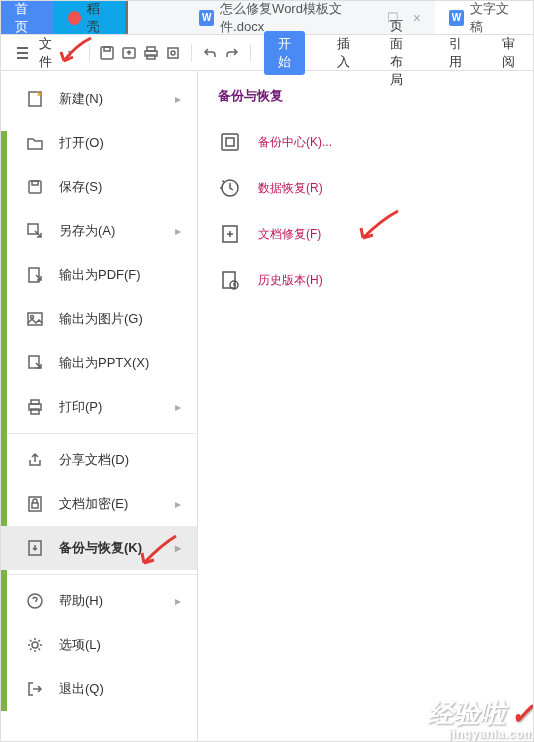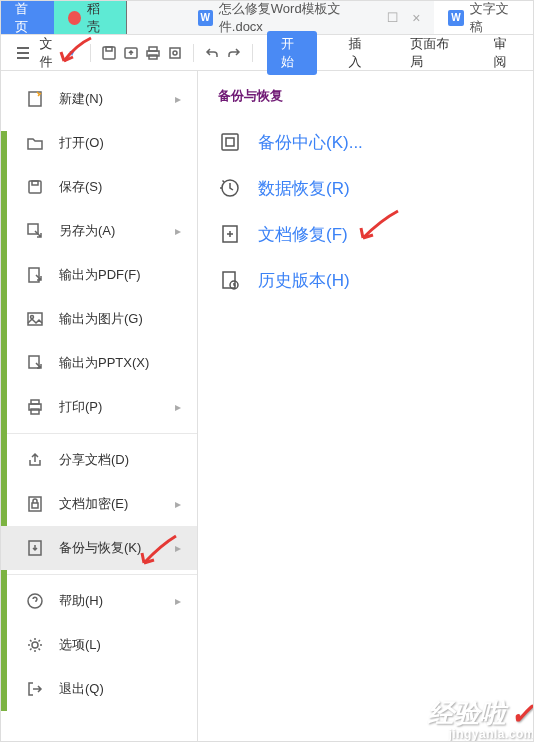--- a/index.html
+++ b/index.html
@@ -1,21 +1,21 @@
 <!DOCTYPE html>
 <html><head>
 <meta charset="utf-8">
 <style>
   * { box-sizing: border-box; margin: 0; padding: 0; }
   body { font-family: "Microsoft YaHei", sans-serif; font-size: 13px; color: #333; background: #fff; width: 534px; height: 742px; overflow: hidden; position: relative; border: 1px solid #ddd; }
   
   .tabs { display: flex; height: 34px; background: #f5f6f7; border-bottom: 1px solid #e0e0e0; align-items: stretch; }
   .tab { display: flex; align-items: center; padding: 0 14px; gap: 6px; position: relative; cursor: pointer; font-size: 13px; }
   .tab.home { background: #4a8af4; color: #fff; font-weight: 500; }
-  .tab.docker { background: #5eead4; border-right: 1px solid #737373; }
+  .tab.docker { background: #0ea5e9; border-right: 3px solid #737373; }
   .docker-icon { width: 14px; height: 14px; border-radius: 50%; background: #ef5350; position: relative; }
   .tab.doc { color: #555; }
   .word-icon { width: 16px; height: 16px; background: #4a8af4; color: #fff; font-size: 10px; display: flex; align-items: center; justify-content: center; border-radius: 2px; font-weight: bold; }
   .tab .close { margin-left: 8px; color: #aaa; font-size: 14px; }
   .tab.active { background: #fff; }
   
   .toolbar { display: flex; height: 36px; align-items: center; padding: 0 10px; gap: 6px; border-bottom: 1px solid #e0e0e0; }
   .file-btn { display: flex; align-items: center; gap: 11px; padding: 4px 6px; cursor: pointer; position: relative; }
   .hamburger { width: 16px; height: 12px; display: flex; flex-direction: column; justify-content: space-between; }
   .hamburger span { height: 2px; background: #666; }
@@ -24,31 +24,31 @@
   .toolbar-icon { width: 18px; height: 18px; display: flex; align-items: center; justify-content: center; color: #666; cursor: pointer; }
   .toolbar-sep { width: 1px; height: 18px; background: #e0e0e0; margin: 0 4px; }
   .start-btn { background: #4a8af4; color: #fff; padding: 4px 14px; border-radius: 3px; font-size: 13px; cursor: pointer; margin-left: 4px; }
   .ribbon-item { padding: 4px 8px; font-size: 13px; color: #333; cursor: pointer; margin-left: 18px; }
   
   .main { display: flex; height: calc(100% - 70px); }
   .left-pane { width: 197px; background: #fff; border-right: 1px solid #e0e0e0; display: flex; flex-direction: column; padding-top: 6px; }
   .green-strip { position: absolute; left: 0; top: 130px; width: 6px; height: 580px; background: #7cb342; z-index: 0; }
   
   .menu-item { display: flex; align-items: center; height: 44px; padding: 0 16px 0 24px; gap: 14px; cursor: pointer; position: relative; }
-  .menu-item.selected { background: #ebebeb; }
+  .menu-item.selected { background: #ebebeb; font-weight: bold; }
   .menu-icon { width: 20px; height: 20px; color: #666; display: flex; align-items: center; justify-content: center; flex-shrink: 0; }
   .menu-label { flex: 1; font-size: 13px; color: #333; }
   .menu-arrow { color: #aaa; font-size: 12px; }
   .menu-divider { height: 1px; background: #e8e8e8; margin: 4px 0; }
   
   .right-pane { flex: 1; padding: 16px 0 0 0; }
   .pane-title { font-size: 13px; font-weight: 600; padding: 0 20px 14px 20px; color: #701a75; }
   .sub-item { display: flex; align-items: center; height: 46px; padding: 0 20px; gap: 16px; cursor: pointer; }
   .sub-icon { width: 24px; height: 24px; color: #555; display: flex; align-items: center; justify-content: center; }
-  .sub-label { font-size: 17px; color: #3b82f6; }
+  .sub-label { font-size: 12px; color: #be185d; }
   
   
   .arrow { position: absolute; pointer-events: none; z-index: 10; }
   .arrow svg { display: block; }
   
   .watermark { position: absolute; right: -2px; bottom: 0; color: #fff; font-weight: 700; font-style: italic; pointer-events: none; text-align: right; text-shadow: 1px 1px 2px rgba(0,0,0,0.35); }
   .wm-main { font-size: 26px; line-height: 1; }
   .wm-sub { font-size: 12px; font-style: normal; display:block; margin-top:-2px; letter-spacing:0.5px; }
   .check { color: #e53935; font-size: 30px; margin-left: 4px; vertical-align: -2px; font-weight: 900; }
   
@@ -122,20 +122,21 @@
     </div>
   <div class="toolbar-icon">
       <svg width="16" height="16" viewBox="0 0 16 16">
         <path d="M10 4l3 3-3 3M13 7H6a3 3 0 00-3 3v2"></path>
       </svg>
     </div>
   <div class="toolbar-sep"></div>
   <div class="start-btn"><span>开始</span></div>
   <div class="ribbon-item"><span>插入</span></div>
   <div class="ribbon-item"><span>页面布局</span></div>
+  <div class="ribbon-item"><span>引用</span></div>
   <div class="ribbon-item"><span>审阅</span></div>
 </div>
 
 <div class="green-strip"></div>
 
 <div class="main">
   <div class="left-pane">
     <div class="menu-item">
       <span class="menu-icon">
           <svg width="18" height="18" viewBox="0 0 18 18">

